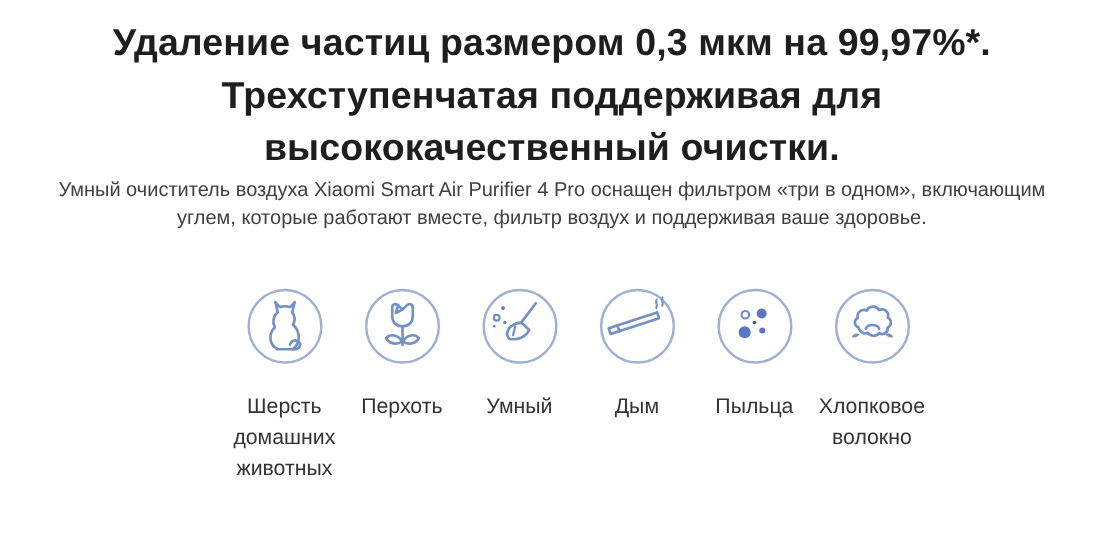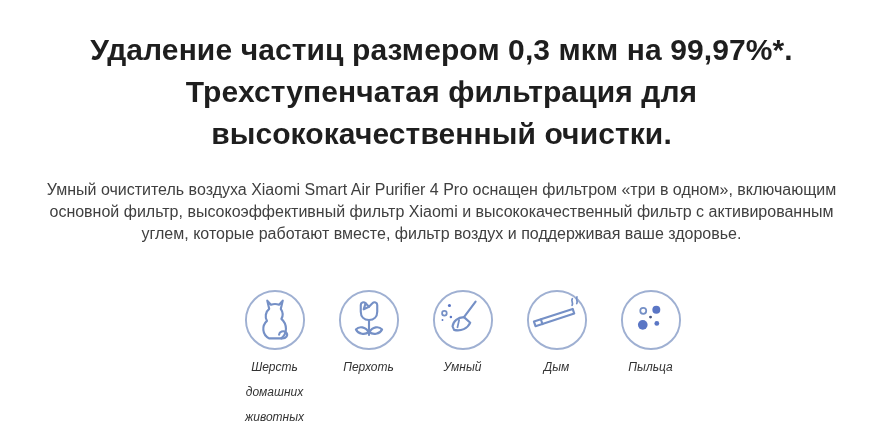--- a/index.html
+++ b/index.html
@@ -15,37 +15,37 @@
   html,body{margin:0;padding:0;}
   body{
     background:var(--background);
     font-family:"Liberation Sans","DejaVu Sans",sans-serif;
     -webkit-font-smoothing:antialiased;
   }
   .page{
     position:relative;
     width:883px;height:426px;
     box-sizing:border-box;
-    padding-top:29px;
+    padding-top:14px;
     overflow:hidden;
     background:var(--background);
     margin:0 auto;
   }
   .title{
     margin:0;
     text-align:center;
     font-size:30px;
     line-height:42px;
     font-weight:700;
     color:var(--title_text);
     letter-spacing:.1px;
   }
   .tline{display:block;white-space:nowrap;}
   .desc{
-    margin:24px 0 0 0;
+    margin:2px 0 0 0;
     text-align:center;
     font-size:16px;
     line-height:22px;
     font-weight:400;
     color:var(--body_text);
   }
   .dline{display:block;white-space:nowrap;}
   .features{
     margin-top:44px;
     display:flex;
@@ -53,49 +53,47 @@
     transform:translateX(21px);
   }
   .feature{
     width:94px;
     display:flex;
     flex-direction:column;
     align-items:center;
   }
   .feature svg{display:block;flex:none;}
   .flabel{
-    margin-top:4px;
-    font-size:12px;
+    margin-top:20px;
+    font-size:17px;
     line-height:25px;
     text-align:center;
     color:var(--label_text);
-    font-style:italic;
   }
   
   .ring{fill:none;stroke:var(--icon_circle);stroke-width:2;}
   .g{fill:none;stroke:var(--icon_glyph);stroke-width:2.2;stroke-linecap:round;stroke-linejoin:round;}
   .gthin{fill:none;stroke:var(--icon_glyph);stroke-width:1.8;stroke-linecap:round;stroke-linejoin:round;}
   .fdot{fill:var(--icon_dot_fill);stroke:none;}
   .fdark{fill:var(--icon_dot_dark);stroke:none;}
   .gfill{fill:var(--icon_glyph);stroke:none;}
 </style>
 </head>
 <body>
 
 <div class="page">
 
   <h1 class="title">
     <span class="tline">Удаление частиц размером 0,3 мкм на 99,97%*.</span>
-    <span class="tline">Трехступенчатая фильтрация для</span>
+    <span class="tline">Трехступенчатая поддерживая для</span>
     <span class="tline">высококачественный очистки.</span>
   </h1>
 
   <p class="desc">
     <span class="dline">Умный очиститель воздуха Xiaomi Smart Air Purifier 4 Pro оснащен фильтром «три в одном», включающим</span>
-    <span class="dline">основной фильтр, высокоэффективный фильтр Xiaomi и высококачественный фильтр с активированным</span>
     <span class="dline">углем, которые работают вместе, фильтр воздух и поддерживая ваше здоровье.</span>
   </p>
 
   <div class="features">
 
     <div class="feature">
       <svg width="62" height="62" viewBox="0 0 64 64">
         <circle class="ring" cx="32" cy="32" r="30"></circle>
         <path class="g" d="M26 20.5 L24 12 L27.8 16.2 C30.5 15.3 33.5 15.3 36.2 16.2 L40 12 L38 20.5 C40.3 24 40.5 27.7 38.6 30.8 C44.8 36.2 45 46 38.4 51 L25.8 51 C18.8 47.2 18 38.2 23.7 32.9 C21.5 29.3 22 23.7 26 20.5 Z"></path>
         <path class="g" d="M38.4 51 C43.6 51.6 46.2 47.6 43.2 44.8 C40.6 42.5 36.6 44 36.2 47.2"></path>
@@ -145,15 +143,25 @@
         <circle class="ring" cx="32" cy="32" r="30"></circle>
         <circle class="gthin" cx="24" cy="22.5" r="3.1"></circle>
         <circle class="fdot" cx="37.5" cy="21.5" r="4.1"></circle>
         <circle class="fdot" cx="23.5" cy="37" r="5"></circle>
         <circle class="fdot" cx="38" cy="35.5" r="2.5"></circle>
         <circle class="fdark" cx="31.5" cy="29" r="1.5"></circle>
       </svg>
       <div class="flabel">Пыльца</div>
     </div>
 
+    <div class="feature">
+      <svg width="62" height="62" viewBox="0 0 64 64">
+        <circle class="ring" cx="32" cy="32" r="30"></circle>
+        <path class="g" d="M20.3 32.8 C16.8 31.8 16.4 26.9 19.8 25.2 C18.7 20.7 23.4 17 27.3 19.1 C29 14.9 35.2 14.5 37.4 18.6 C41.9 16.7 46.2 20.6 44.6 24.9 C48.1 26.6 47.9 31.6 44.4 33.2 C45.2 37.1 40.7 39.8 37.6 37.7 C35.2 40.7 30 40.5 28.1 37.4 C24.8 39 21 36.3 20.3 32.8 Z"></path>
+        <path class="g" d="M26.5 34 C28.2 30 35.8 30 37.5 34"></path>
+        <path class="gfill" d="M21.5 38.5 C19.8 41.2 17 42 15 40.8 C15.8 38.2 18.6 37.1 21.5 38.5 Z"></path>
+        <path class="gfill" d="M42.5 38.5 C44.2 41.2 47 42 49 40.8 C48.2 38.2 45.4 37.1 42.5 38.5 Z"></path>
+      </svg>
+      <div class="flabel">Хлопковое волокно</div>
+    </div>
 
   </div>
 </div>
 
 </body></html>

